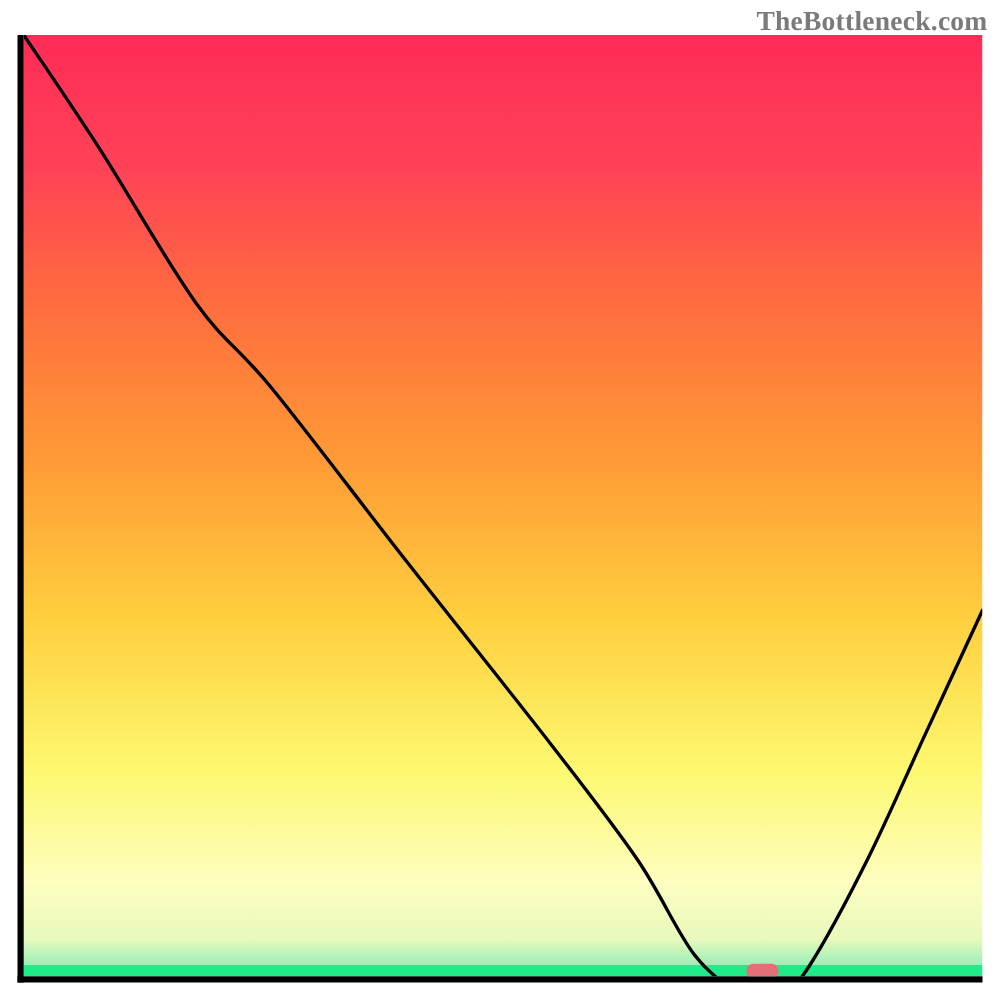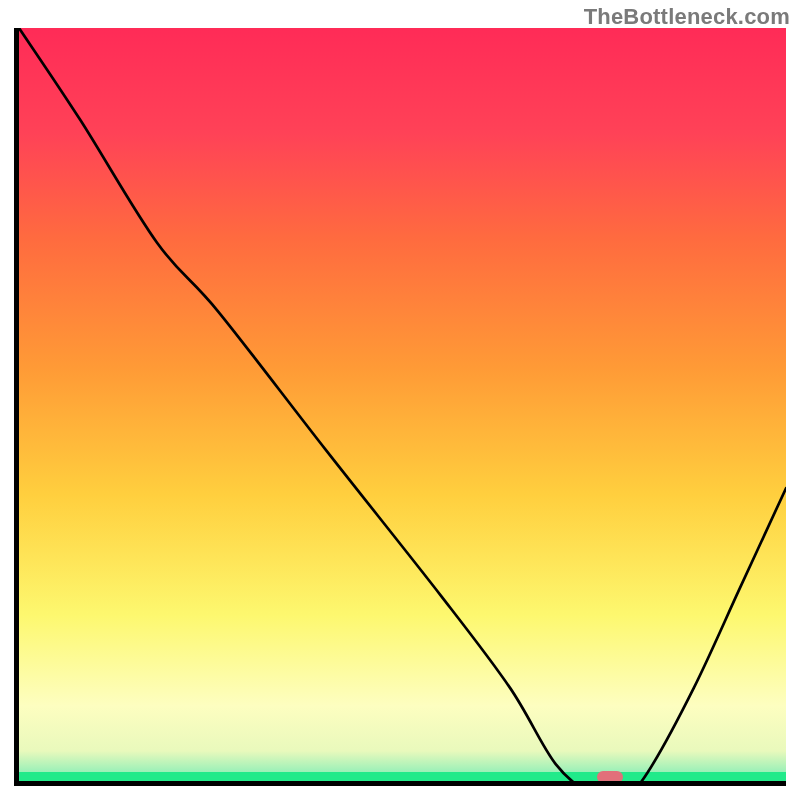--- a/index.html
+++ b/index.html
@@ -8,20 +8,21 @@
     width: 800px;
     height: 800px;
     background: #ffffff;
     font-family: Arial, Helvetica, sans-serif;
     overflow: hidden;
   }
   .wrap {
     position: relative;
     width: 800px;
     height: 568px;
+    font-family: Liberation Serif, serif;
   }
   .attribution {
     position: absolute;
     top: 4px;
     right: 10px;
     font-size: 22px;
     font-weight: 600;
     color: #7a7a7a;
     letter-spacing: 0.2px;
   }

